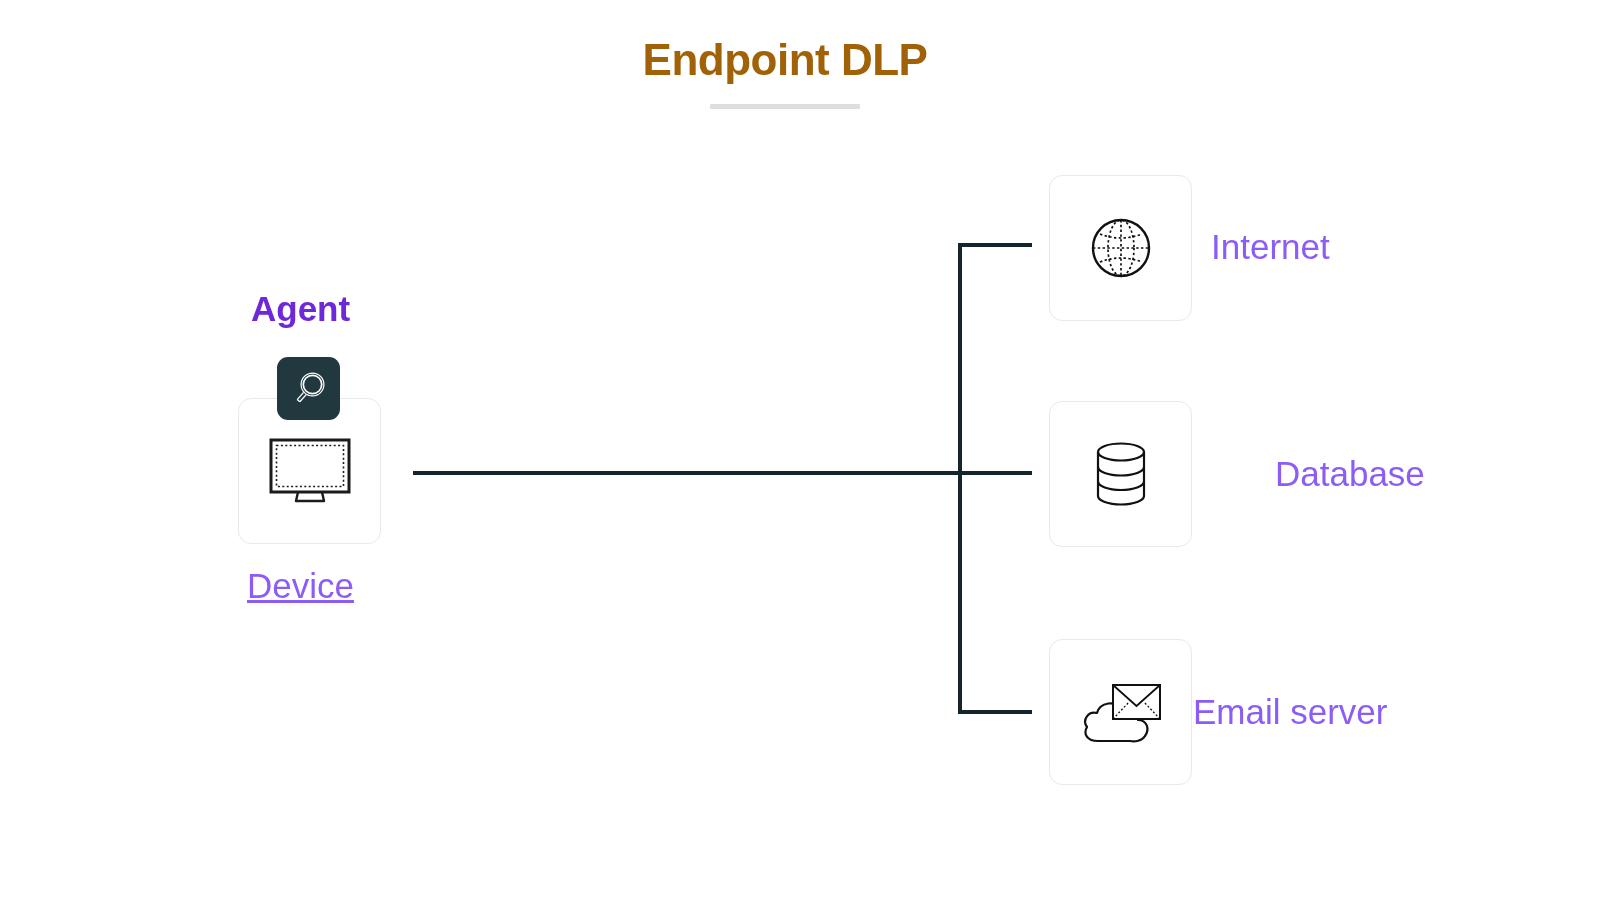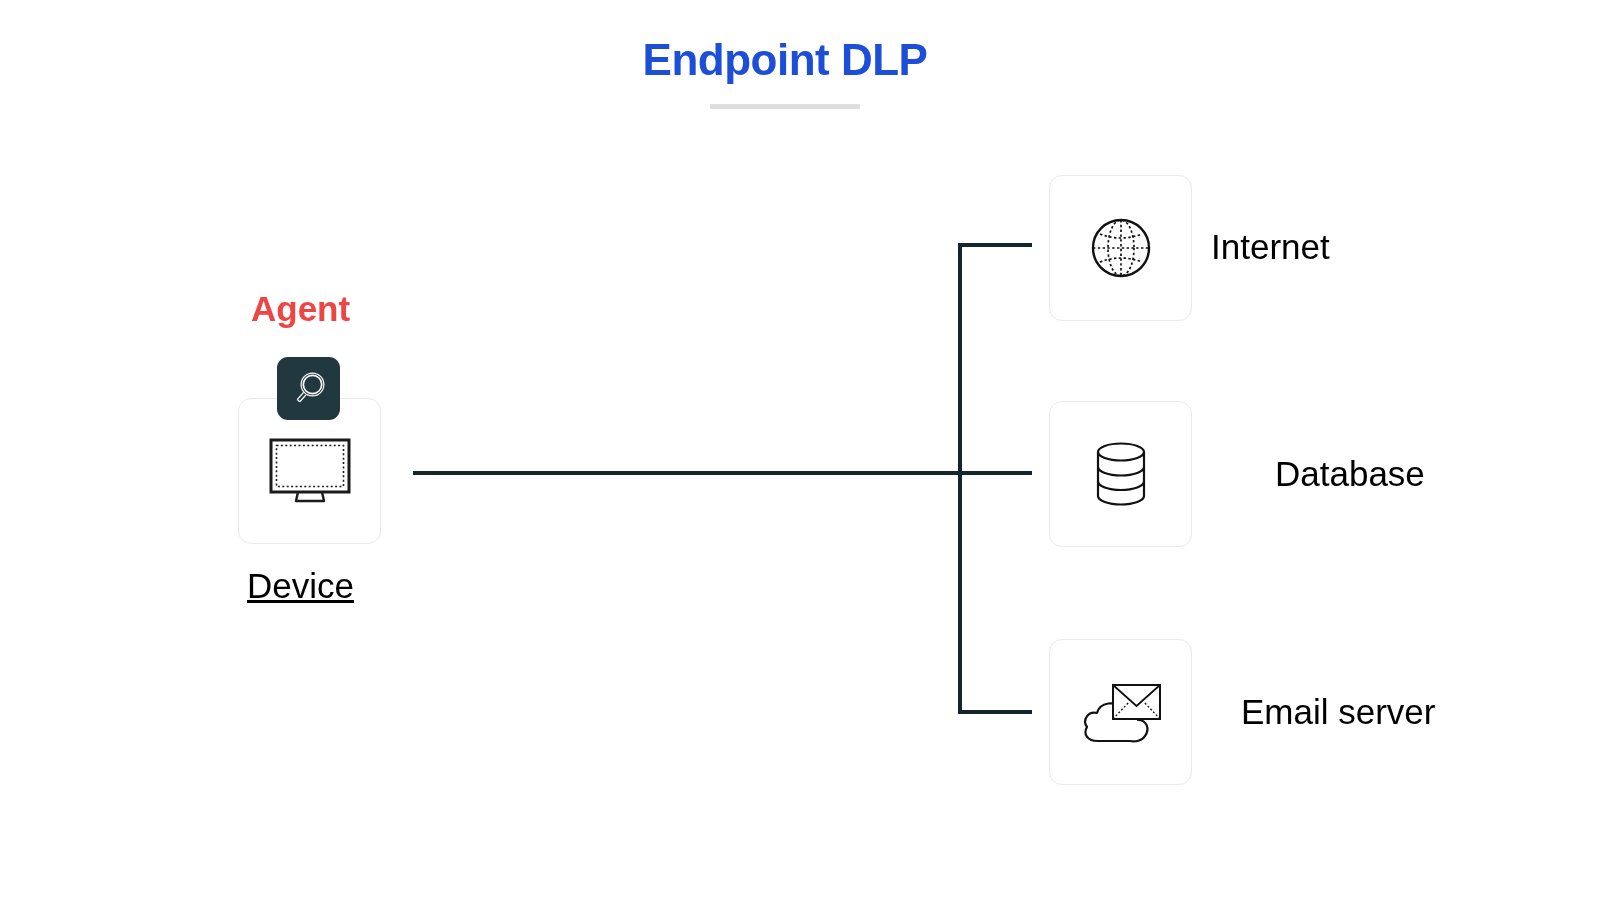--- a/index.html
+++ b/index.html
@@ -20,21 +20,21 @@
   #title-block {
     position: absolute;
     left: 0;
     top: 36px;
     width: 1570px;
     text-align: center;
   }
   #page-title {
     font-size: 44px;
     font-weight: bold;
-    color: #1d4ed8;
+    color: #a16207;
     letter-spacing: -0.5px;
     line-height: 1.1;
     margin: 0;
   }
   #title-underline {
     width: 150px;
     height: 5px;
     background: #dedede;
     margin: 20px auto 0 auto;
     border-radius: 1px;
@@ -50,33 +50,33 @@
     background: #ffffff;
     box-sizing: border-box;
     display: flex;
     align-items: center;
     justify-content: center;
   }
   .node-label {
     position: absolute;
     font-size: 35px;
     font-weight: normal;
-    color: #000000;
+    color: #8b5cf6;
     white-space: nowrap;
     line-height: 1;
   }
 
   
   #agent-label {
     position: absolute;
     left: 251px;
     top: 291px;
     font-size: 35px;
     font-weight: bold;
-    color: #ef4444;
+    color: #6d28d9;
     line-height: 1;
     white-space: nowrap;
   }
   #agent-badge {
     position: absolute;
     left: 277px;
     top: 357px;
     width: 63px;
     height: 63px;
     background: #22383f;
@@ -96,21 +96,21 @@
     text-decoration: underline;
   }
 
   
   #internet-card { left: 1049px; top: 175px; }
   #database-card { left: 1049px; top: 401px; }
   #email-card    { left: 1049px; top: 639px; }
 
   #internet-label { left: 1211px; top: 229px; }
   #database-label { left: 1275px; top: 456px; }
-  #email-label    { left: 1241px; top: 694px; }
+  #email-label    { left: 1193px; top: 694px; }
 
   
   #connectors {
     position: absolute;
     left: 0;
     top: 0;
     width: 1600px;
     height: 900px;
     pointer-events: none;
   }

